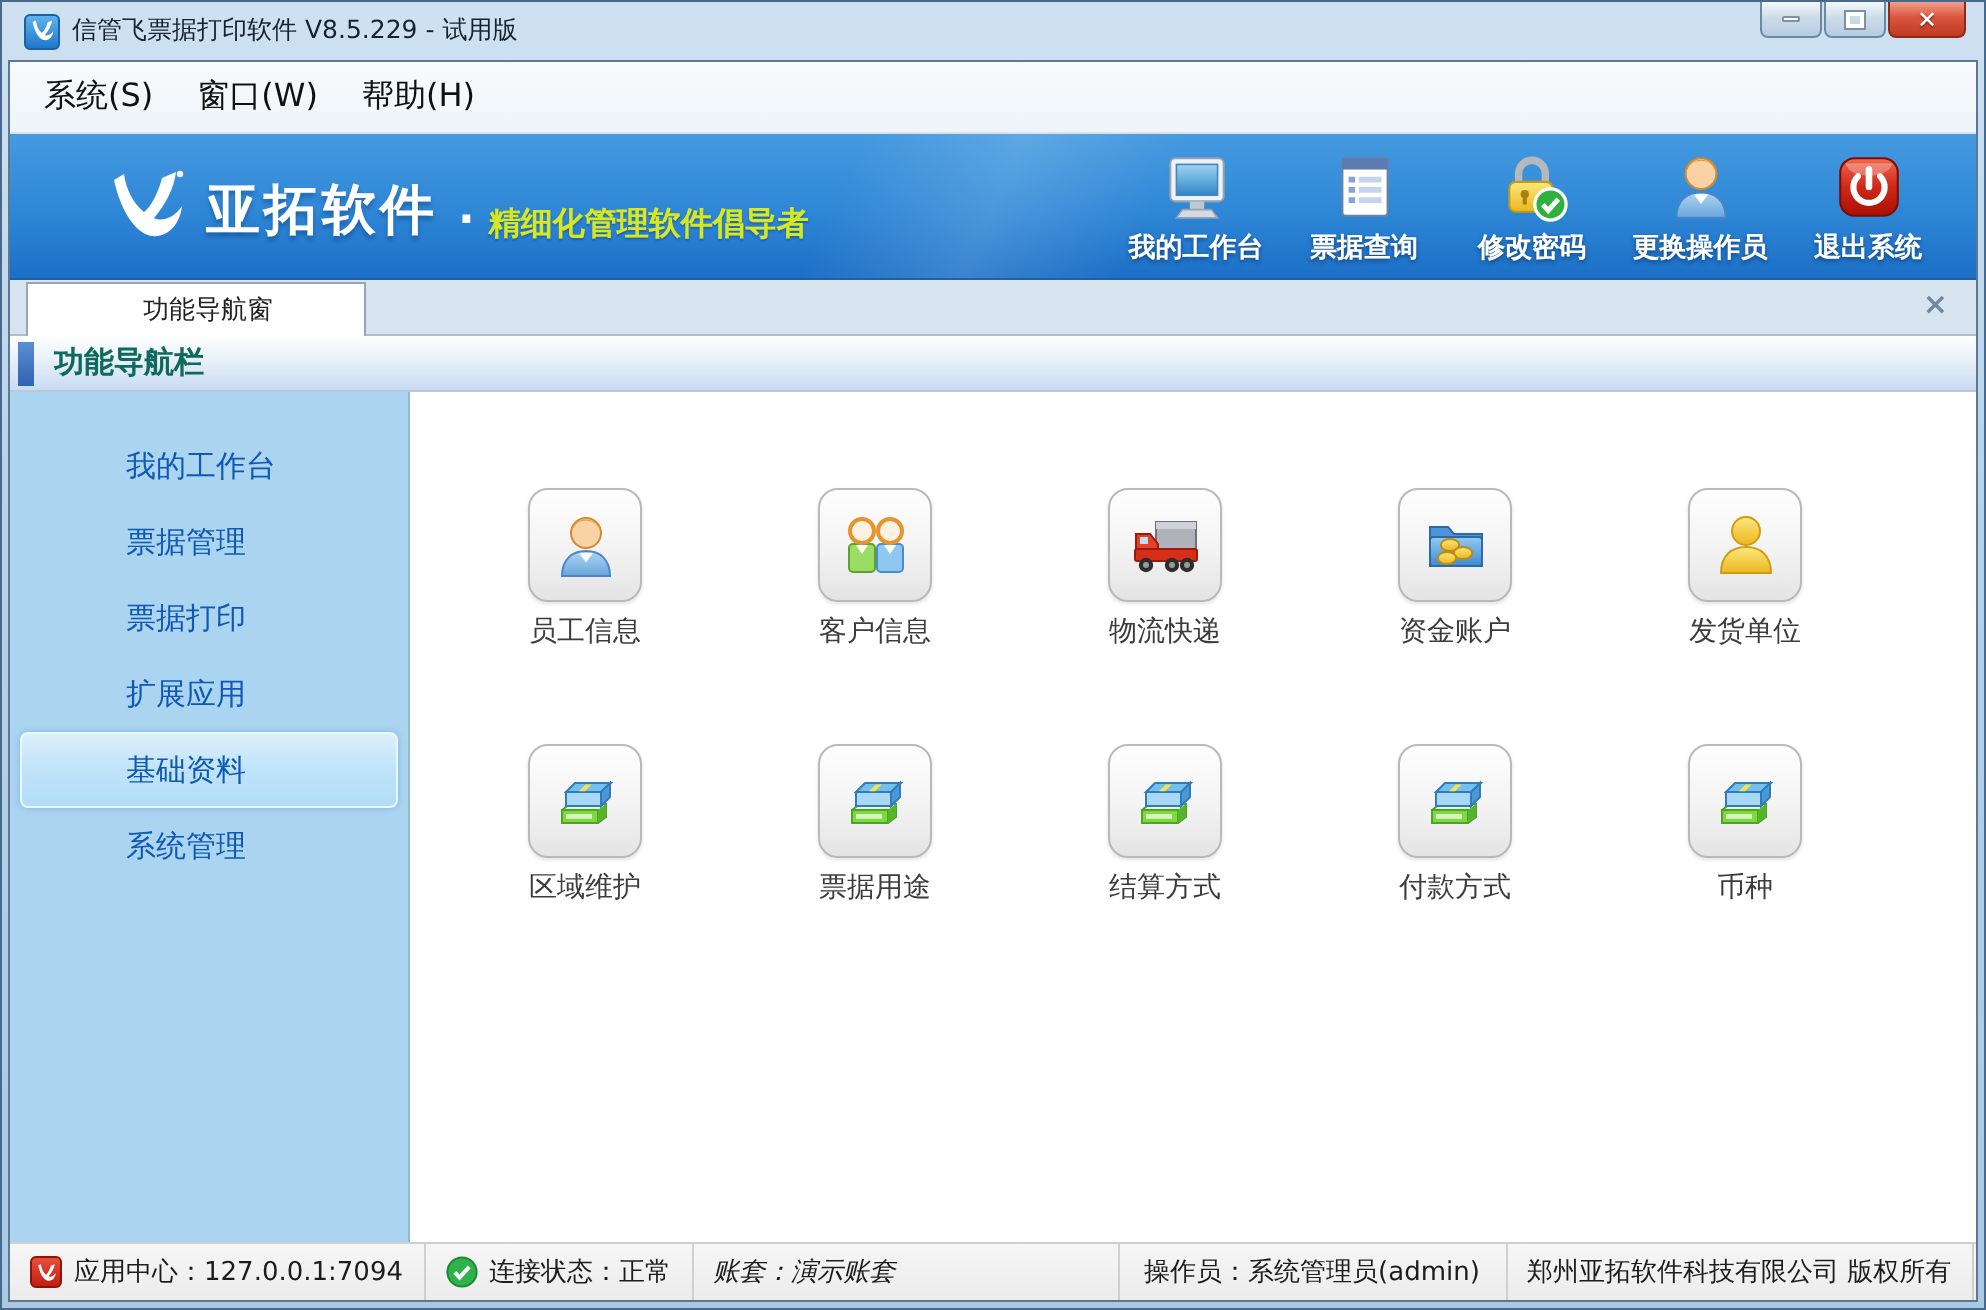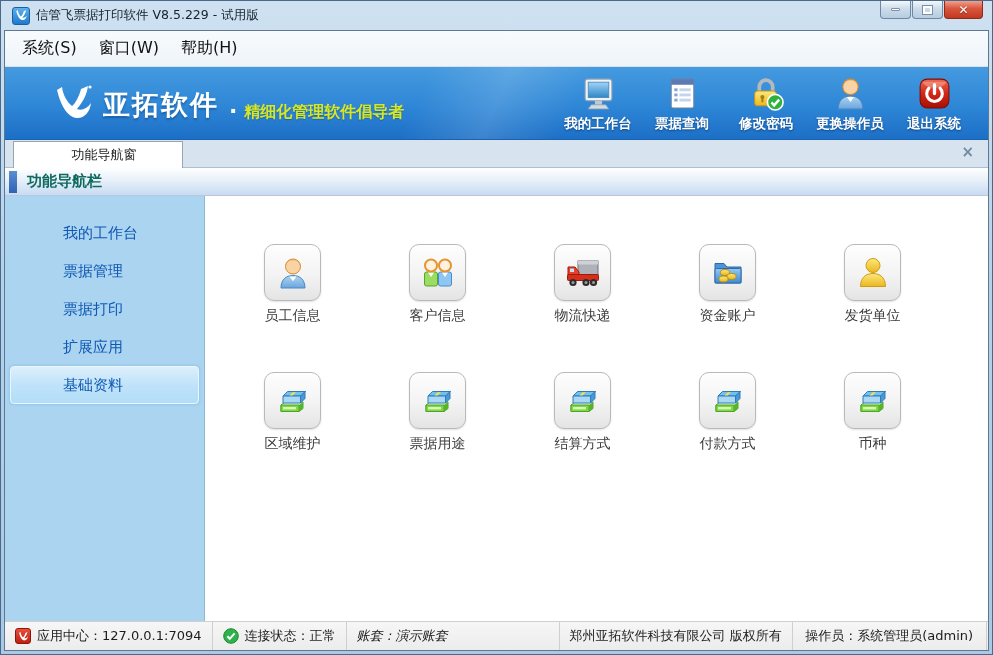--- a/index.html
+++ b/index.html
@@ -235,20 +235,21 @@
       <span class="nav-title">功能导航栏</span>
     </div>
 
     <div class="body">
       <div class="sidebar">
         <div class="side-item">我的工作台</div>
         <div class="side-item">票据管理</div>
         <div class="side-item">票据打印</div>
         <div class="side-item">扩展应用</div>
         <div class="side-item selected">基础资料</div>
+        <div class="side-item">系统管理</div>
       </div>
 
       <div class="main">
         <div class="grid">
 
           <div class="grid-item">
             <div class="icon-btn">
               <svg viewBox="0 0 36 36">
                 <circle cx="18" cy="11.5" r="7.5" fill="#f9d3a4" stroke="#d28a32"></circle>
                 <path d="M10.6 11 a7.5 7.5 0 0 1 14.8 0 c-1.6-4.2-3.8-5.8-7.4-5.8 c-3.6 0-5.8 1.6-7.4 5.8 z" fill="#e5942e"></path>
@@ -411,23 +412,23 @@
       <div class="status-sec s2">
         <svg class="status-icon" viewBox="0 0 16 16">
           <circle cx="8" cy="8" r="7.3" fill="#2eb34a" stroke="#1d8a34"></circle>
           <path d="M4.4 8.2 l2.4 2.6 4.8-5.4" stroke="#fff" stroke-width="2" fill="none"></path>
         </svg>
         <span>连接状态：正常</span>
       </div>
       <div class="status-sec s3">
         <span>账套：演示账套</span>
       </div>
+      <div class="status-sec s4">
+        <span>操作员：系统管理员(admin)</span>
+      </div>
       <div class="status-sec s5">
         <span>郑州亚拓软件科技有限公司 版权所有</span>
       </div>
-      <div class="status-sec s4">
-        <span>操作员：系统管理员(admin)</span>
-      </div>
       <div class="grip"></div>
     </div>
 
   </div>
 </div>
 
 </body></html>

